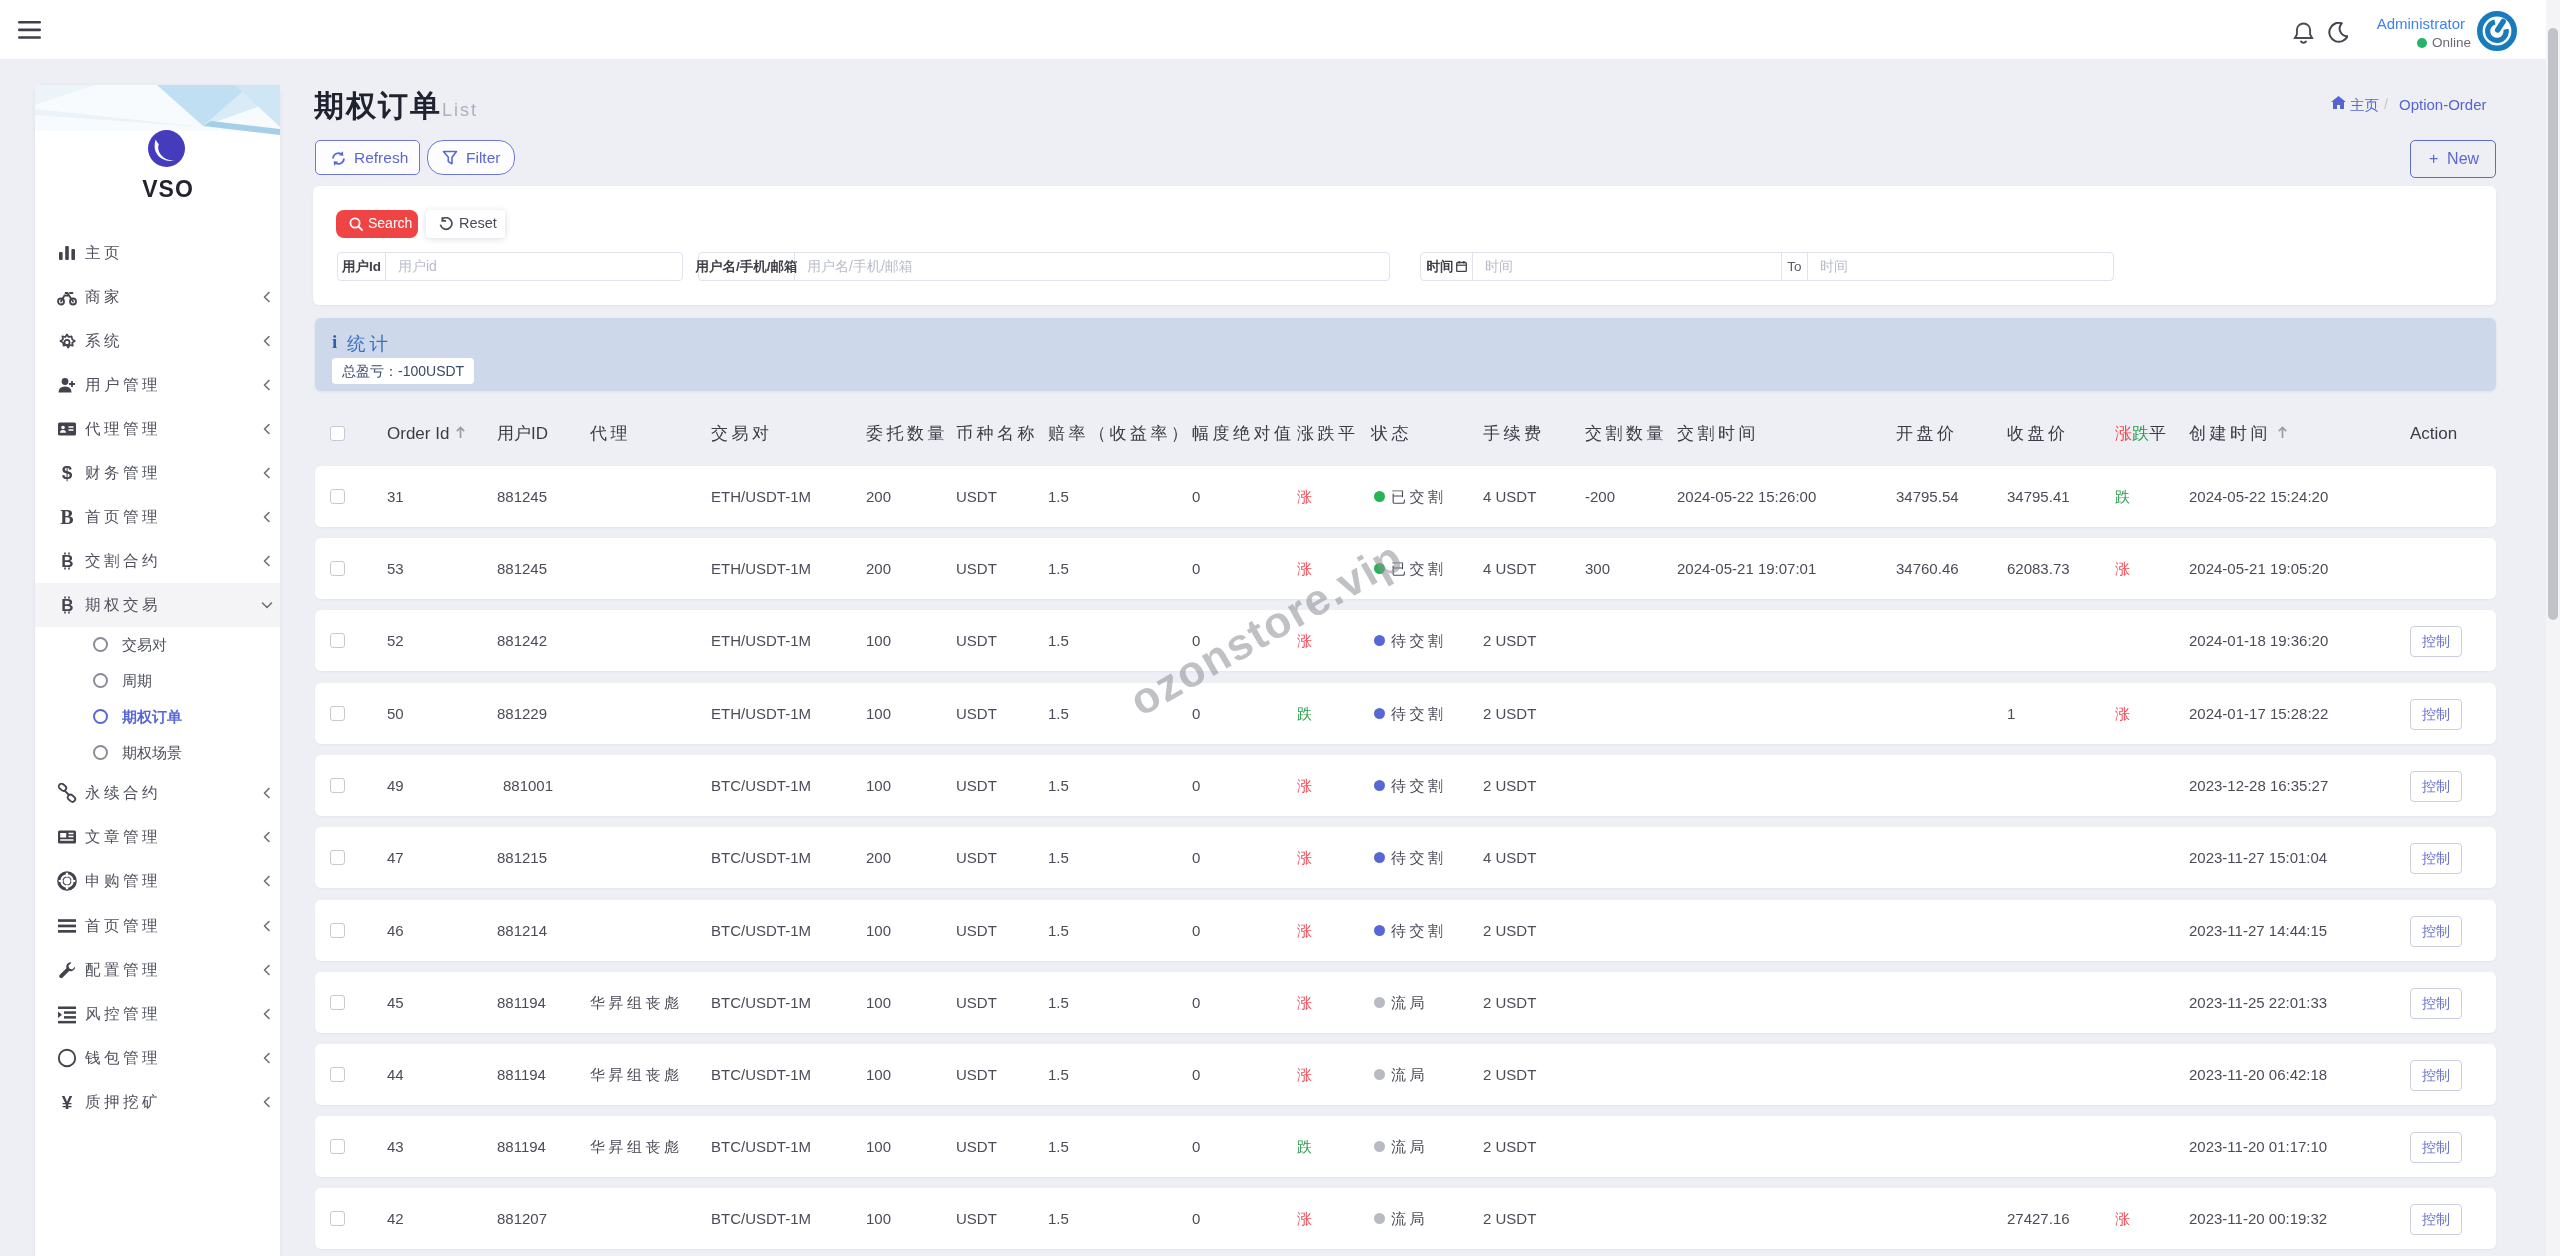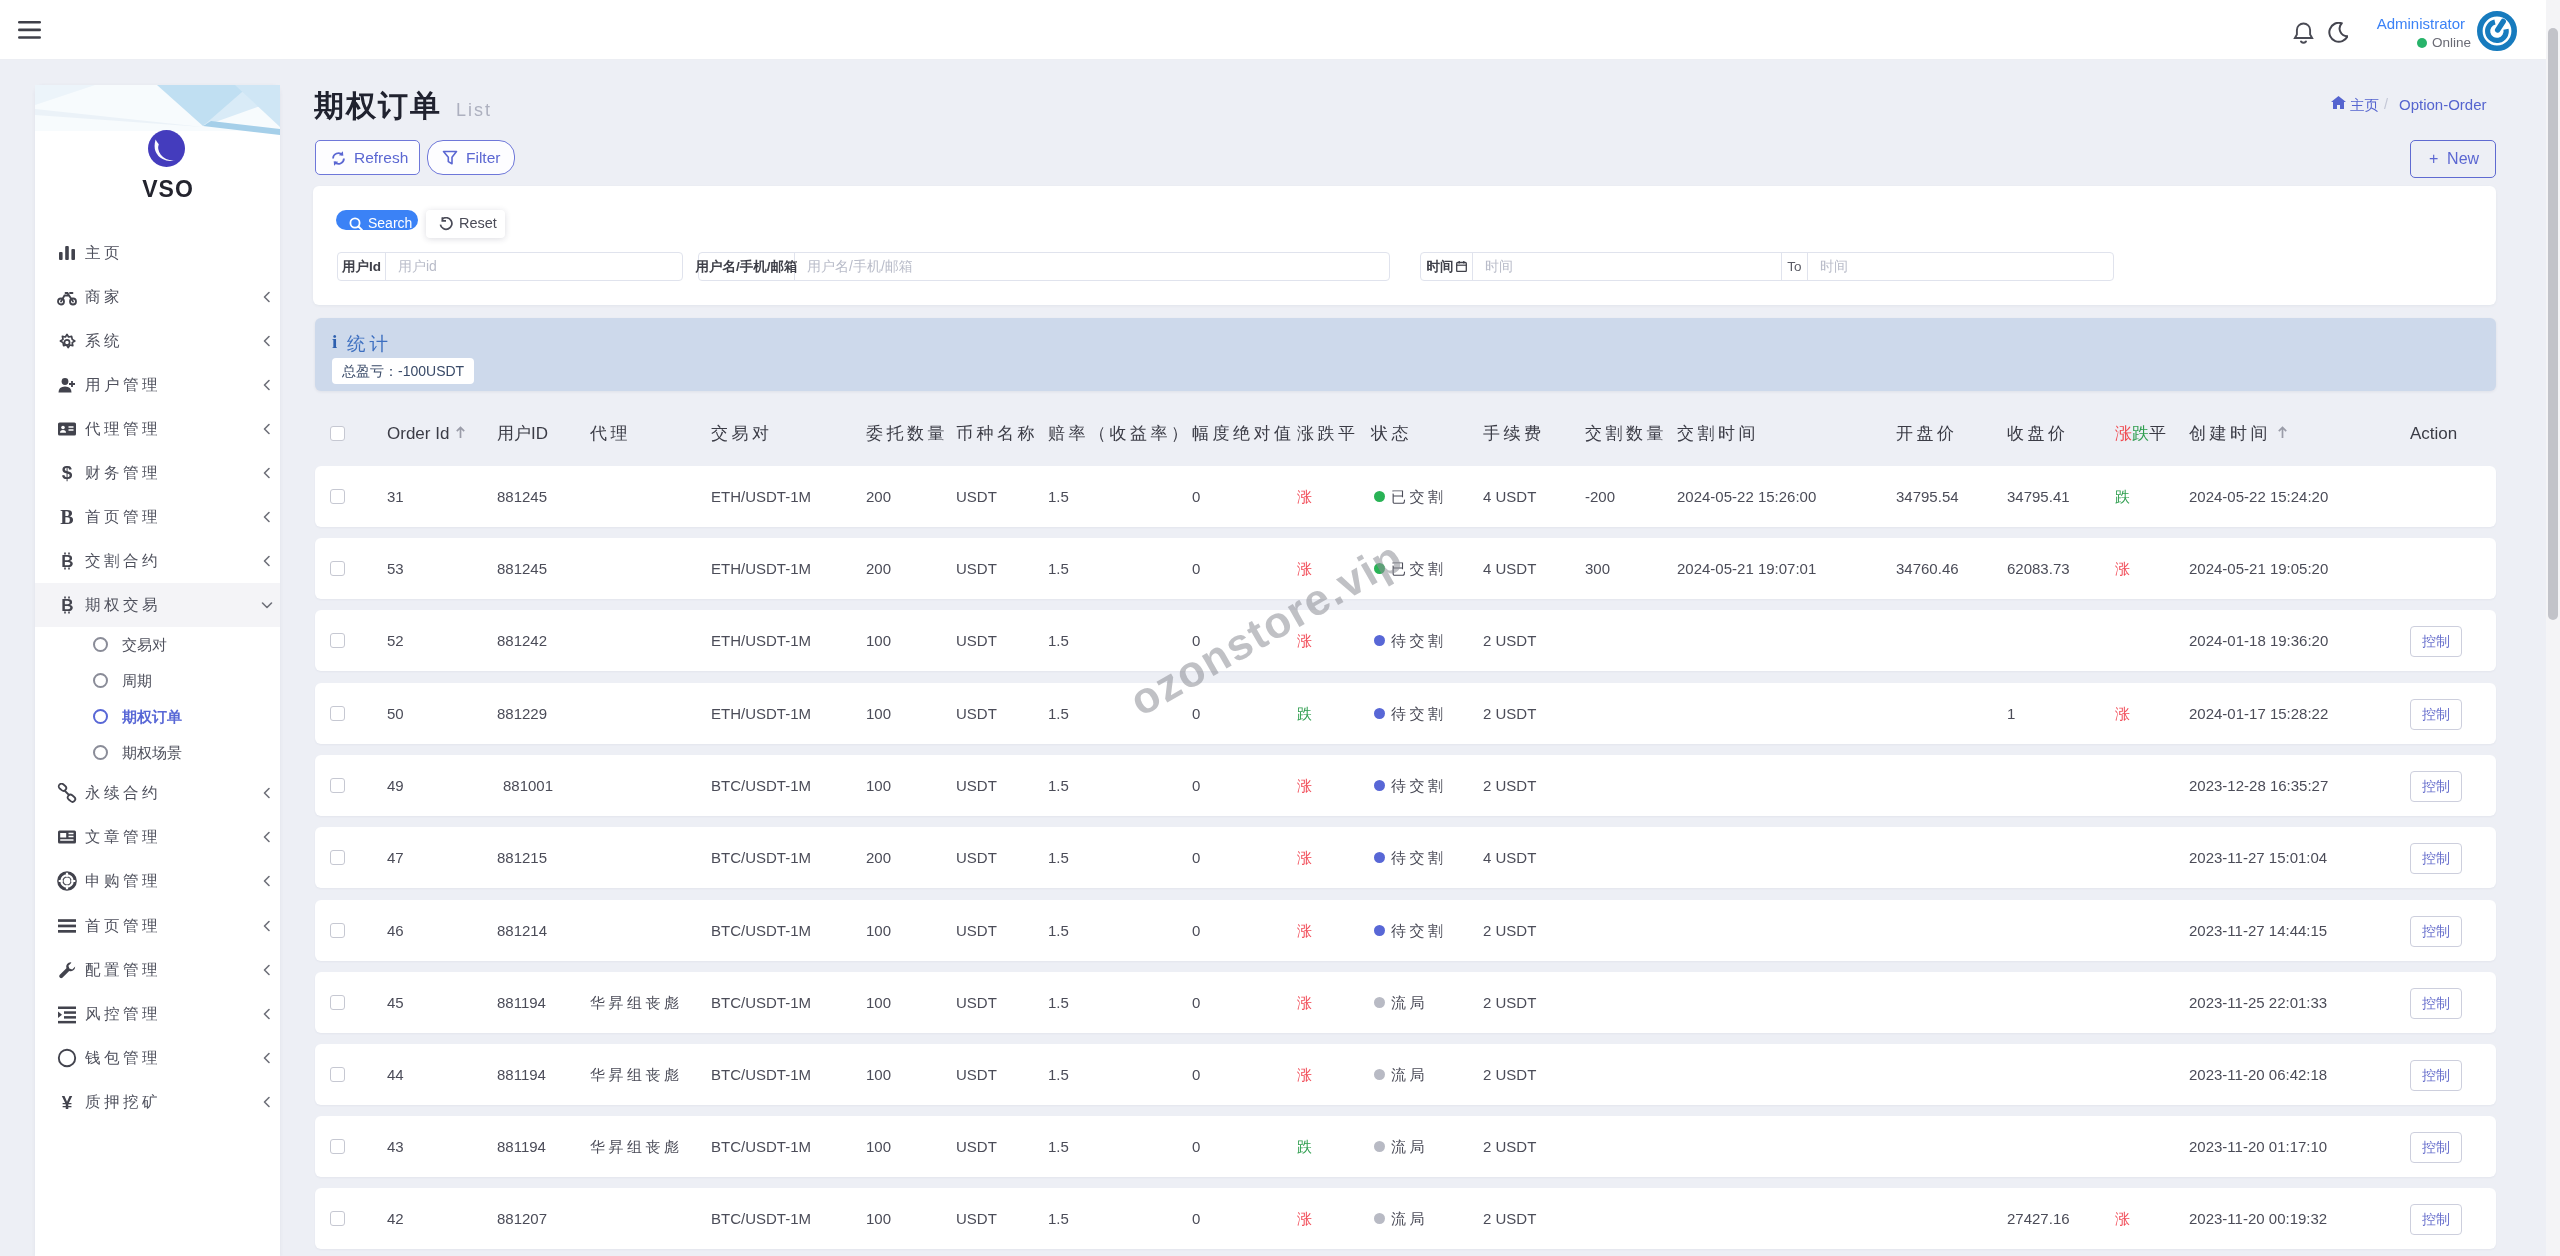--- a/index.html
+++ b/index.html
@@ -256,21 +256,21 @@
         <text x="10" y="16.5" font-size="19" font-weight="bold" fill="#42434d" text-anchor="middle" font-family="Liberation Sans">¥</text>
       </svg>
       <div class="lab cn">质押挖矿</div>
       <svg class="chev" viewBox="0 0 14 14">
         <path d="M9 2.5 L4.5 7 L9 11.5" fill="none" stroke="#6e7079" stroke-width="1.6" stroke-linecap="round" stroke-linejoin="round"></path>
       </svg>
     </div>
 </div>
 
 <div id="content">
-  <div class="abs" style="left:314px;top:86px;font-size:30px;font-weight:bold;color:#20222f;letter-spacing:2px">期权订单<span style="font-size:18px;font-weight:normal;color:#adb0bf;margin-left:14px">List</span></div>
+  <div class="abs" style="left:314px;top:86px;font-size:30px;font-weight:bold;color:#20222f;letter-spacing:2px">期权订单<span style="font-size:18px;font-weight:normal;color:#adb0bf;">List</span></div>
   <svg class="abs" style="left:2331px;top:96px" width="15" height="14" viewBox="0 0 15 14">
       <path d="M7.5 0 L15 6 H13 V13 H9 V9 H6 V13 H2 V6 H0 Z" fill="#5564cf"></path>
     </svg>
   <div class="abs" style="left:2350px;top:96px;font-size:14.5px;color:#5564cf">主页</div>
   <div class="abs" style="left:2384px;top:96px;font-size:14.5px;color:#c4c7d6">/</div>
   <div class="abs" style="left:2399px;top:96px;font-size:15px;color:#5564cf">Option-Order</div>
 
   <div class="abs" style="left:315px;top:140px;width:105px;height:35px;border:1.5px solid #6e77d9;border-radius:5px;background:#fdfdff">
      <svg class="abs" style="left:14px;top:9px" width="17" height="17" viewBox="0 0 17 17">
         <path d="M3.1 8.5 a5.4 5.4 0 0 1 9.3 -3.7" fill="none" stroke="#5b67d2" stroke-width="1.8"></path>
@@ -284,21 +284,21 @@
      <svg class="abs" style="left:14px;top:9px" width="16" height="16" viewBox="0 0 16 16">
         <path d="M1.5 1.5 H14.5 L10 7.2 V13.8 L6.3 11.6 V7.2 Z" fill="none" stroke="#5b67d2" stroke-width="1.6" stroke-linejoin="round"></path>
       </svg>
      <div class="abs" style="left:38px;top:0;line-height:33px;font-size:15.5px;color:#5b67d2">Filter</div>
   </div>
   <div class="abs" style="left:2410px;top:140px;width:86px;height:38px;border:1.5px solid #5f6ad1;border-radius:5px">
      <div class="abs" style="left:0;top:0;width:86px;text-align:center;line-height:35px;font-size:16px;color:#5b67d2">+&nbsp; New</div>
   </div>
 
   <div class="abs" style="left:313px;top:186px;width:2183px;height:119px;background:#fff;border-radius:6px;box-shadow:0 1px 3px rgba(56,60,92,.06)"></div>
-  <div class="abs" style="left:336px;top:210px;width:82px;height:20px;background:#3b82f6;border-radius:13px">
+  <div class="abs" style="left:336px;top:210px;width:82px;height:28px;background:#ef4444;border-radius:8px">
      <svg class="abs" style="left:13px;top:7px" width="14" height="14" viewBox="0 0 14 14">
         <circle cx="6" cy="6" r="4.6" fill="none" stroke="#fff" stroke-width="1.8"></circle>
         <path d="M9.5 9.5 L13 13" stroke="#fff" stroke-width="1.8" stroke-linecap="round"></path>
       </svg>
      <div class="abs" style="left:32px;top:0;line-height:27px;font-size:14px;color:#fff">Search</div>
   </div>
   <div class="abs" style="left:426px;top:210px;width:79px;height:28px;background:#fff;border-radius:4px;box-shadow:0 1px 6px rgba(40,40,70,.16)">
      <svg class="abs" style="left:13px;top:7px" width="14" height="14" viewBox="0 0 14 14">
         <path d="M3.2 2.2 A 5.8 5.8 0 1 1 1.4 7.6" fill="none" stroke="#4a4b57" stroke-width="1.7"></path>
         <path d="M3.4 0.2 L3.3 3.9 L7 3.8" fill="none" stroke="#4a4b57" stroke-width="1.7"></path>

